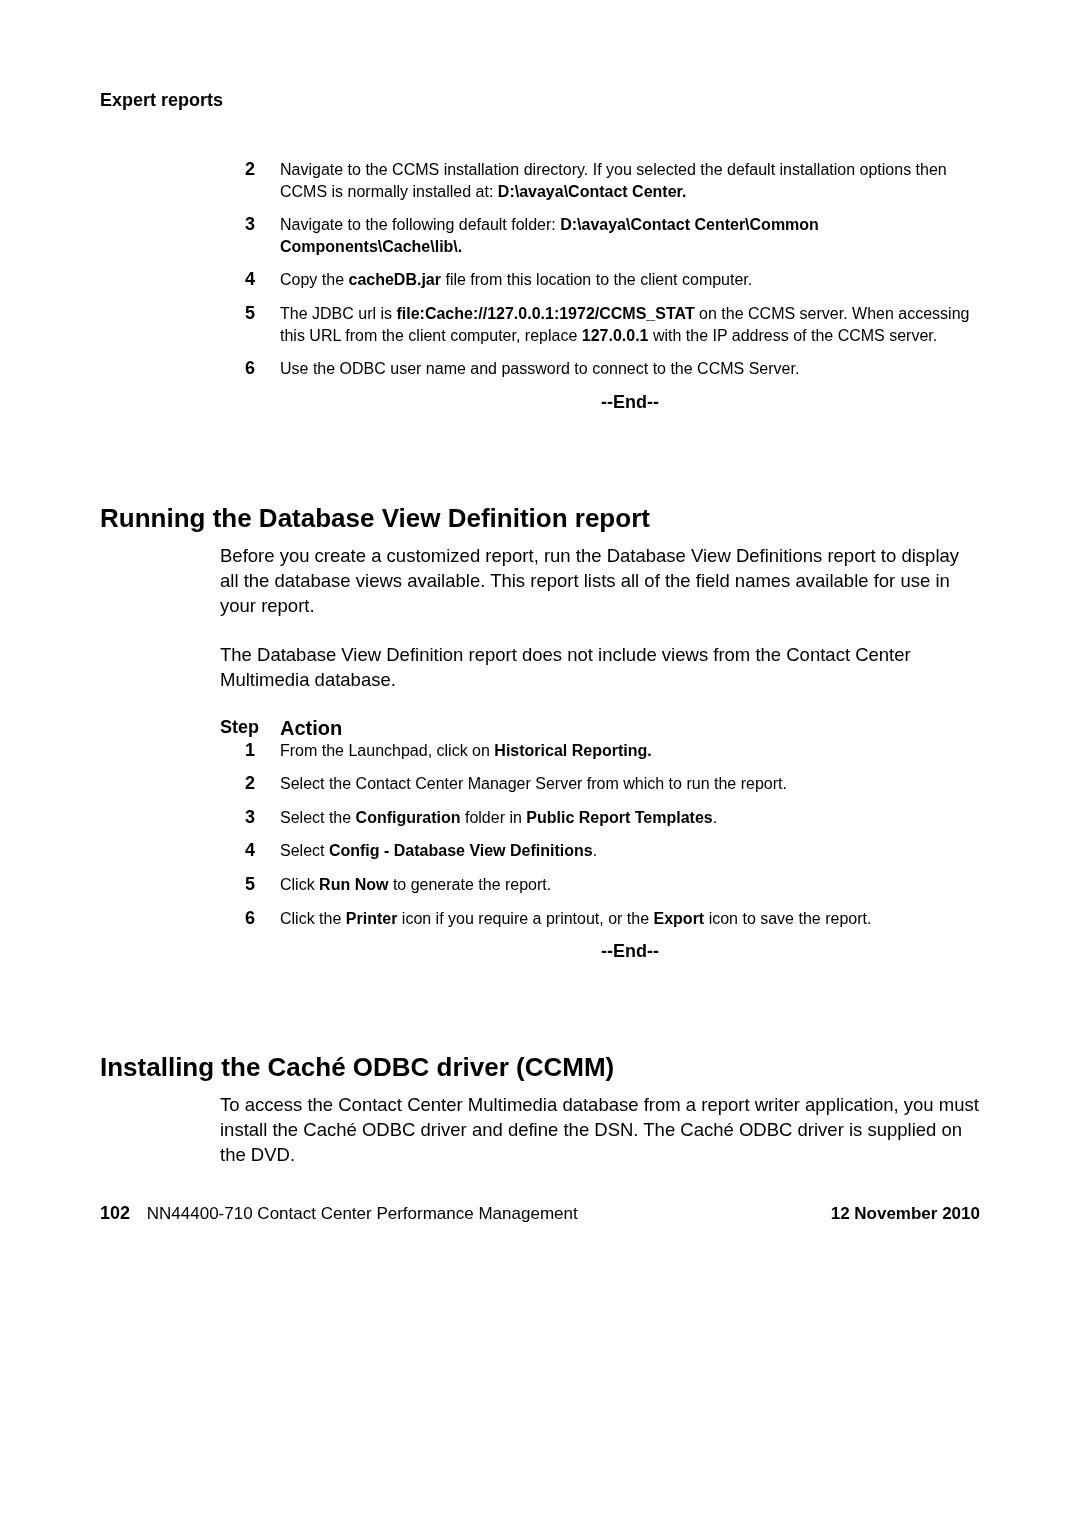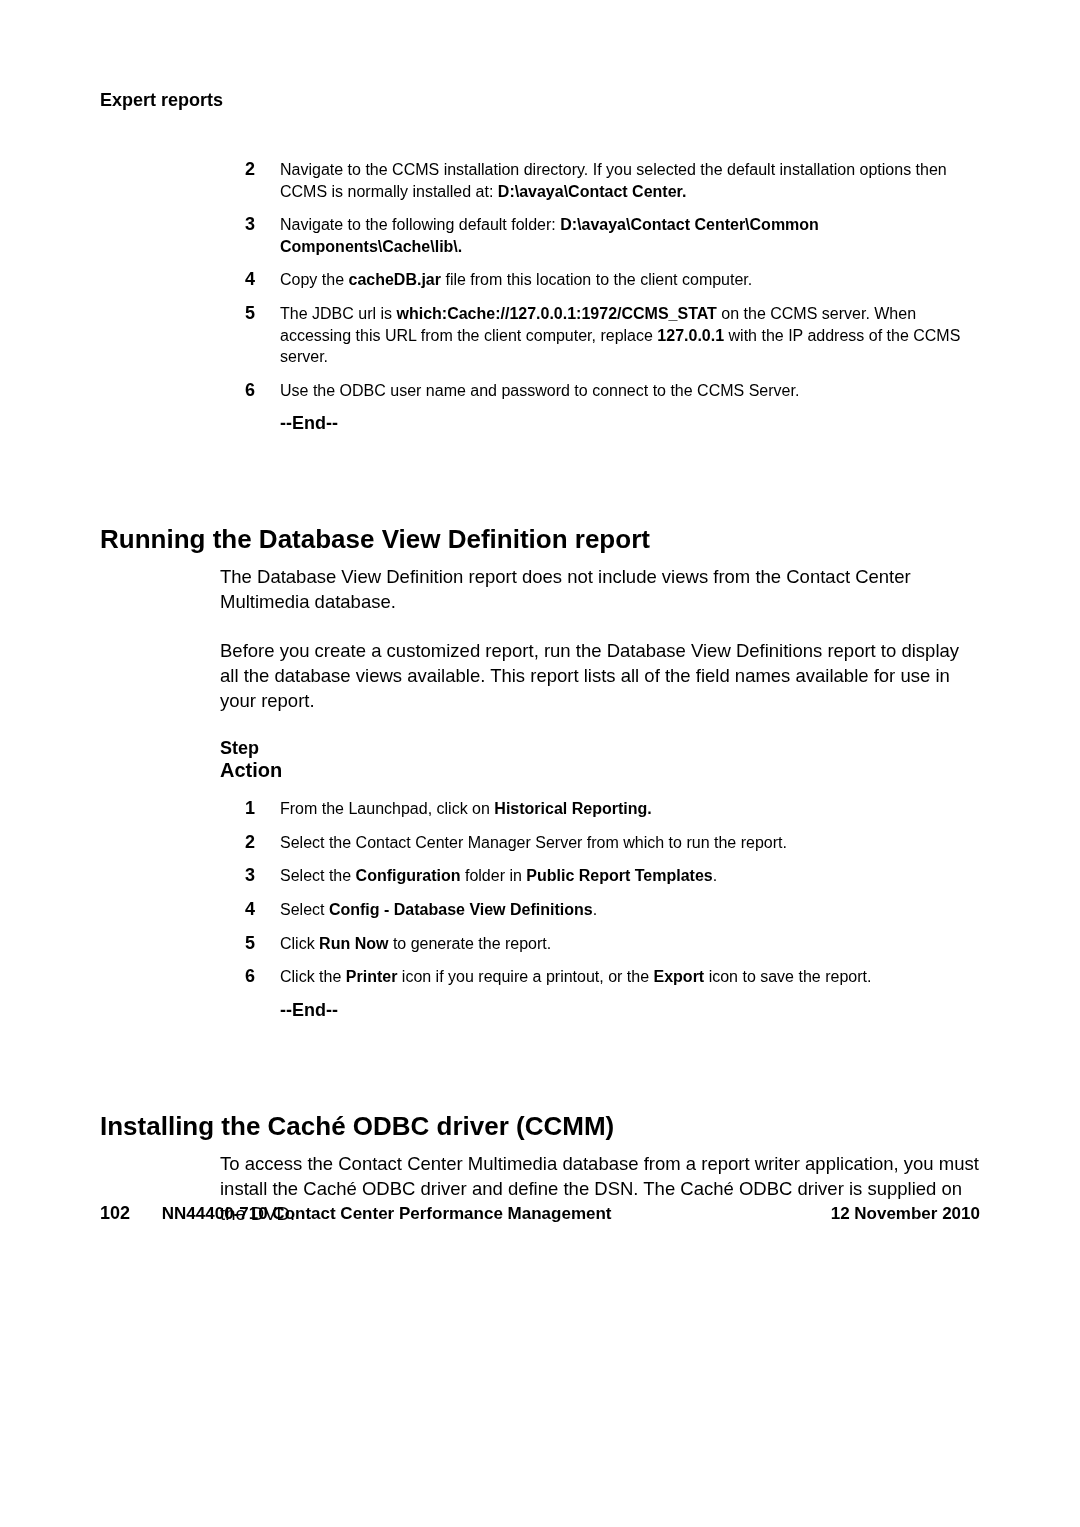--- a/index.html
+++ b/index.html
@@ -36,35 +36,35 @@
     text-align: center;
     flex-shrink: 0;
   }
   .step-text {
     flex: 1;
     font-size: 16px;
     line-height: 1.35;
   }
   .step-header-row {
     display: flex;
-    margin-bottom: 16px;
-    flex-direction: column;
+    margin-bottom: 0;
   }
   .step-header-num {
     width: 60px;
     font-weight: bold;
     font-size: 18px;
     flex-shrink: 0;
   }
   .step-header-action {
     flex: 1;
     font-weight: bold;
     font-size: 20px;
   }
   .end-marker {
+    text-align: center;
     font-weight: bold;
     font-size: 18px;
     margin-left: 60px;
     margin-bottom: 90px;
   }
   .h2-title {
     font-weight: bold;
     font-size: 26px;
     margin-bottom: 10px;
   }
@@ -91,22 +91,21 @@
   }
   .footer-left {
     font-size: 17px;
   }
   .footer-left .page-num {
     font-weight: bold;
     font-size: 18px;
     margin-right: 12px;
   }
   .footer-left .doc-title {
-    font-weight: bold;
-    margin-left: 15px;
+    font-weight: normal;
   }
   .footer-right {
     font-size: 17px;
     font-weight: bold;
     margin-left: 24px;
   }
   strong { font-weight: bold; }
 </style>
 </head>
 <body>
@@ -134,37 +133,37 @@
     <div class="step-row">
       <div class="step-num">4</div>
       <div class="step-text">
         <span>Copy the </span><strong>cacheDB.jar</strong><span> file from this location to the client computer.</span>
       </div>
     </div>
 
     <div class="step-row">
       <div class="step-num">5</div>
       <div class="step-text">
-        <span>The JDBC url is </span><strong>which:Cache://127.0.0.1:1972/CCMS_STAT</strong><span> on the CCMS server. When accessing this URL from the client computer, replace </span><strong>127.0.0.1</strong><span> with the IP address of the CCMS server.</span>
+        <span>The JDBC url is </span><strong>file:Cache://127.0.0.1:1972/CCMS_STAT</strong><span> on the CCMS server. When accessing this URL from the client computer, replace </span><strong>127.0.0.1</strong><span> with the IP address of the CCMS server.</span>
       </div>
     </div>
 
     <div class="step-row">
       <div class="step-num">6</div>
       <div class="step-text">
         <span>Use the ODBC user name and password to connect to the CCMS Server.</span>
       </div>
     </div>
 
     <div class="end-marker">--End--</div>
   </div>
 
   <div class="h2-title">Running the Database View Definition report</div>
+  <div class="body-para">Before you create a customized report, run the Database View Definitions report to display all the database views available. This report lists all of the field names available for use in your report.</div>
   <div class="body-para">The Database View Definition report does not include views from the Contact Center Multimedia database.</div>
-  <div class="body-para">Before you create a customized report, run the Database View Definitions report to display all the database views available. This report lists all of the field names available for use in your report.</div>
 
 
   <div class="step-table">
     <div class="step-header-row">
       <div class="step-header-num">Step</div>
       <div class="step-header-action">Action</div>
     </div>
 
     <div class="step-row">
       <div class="step-num">1</div>

